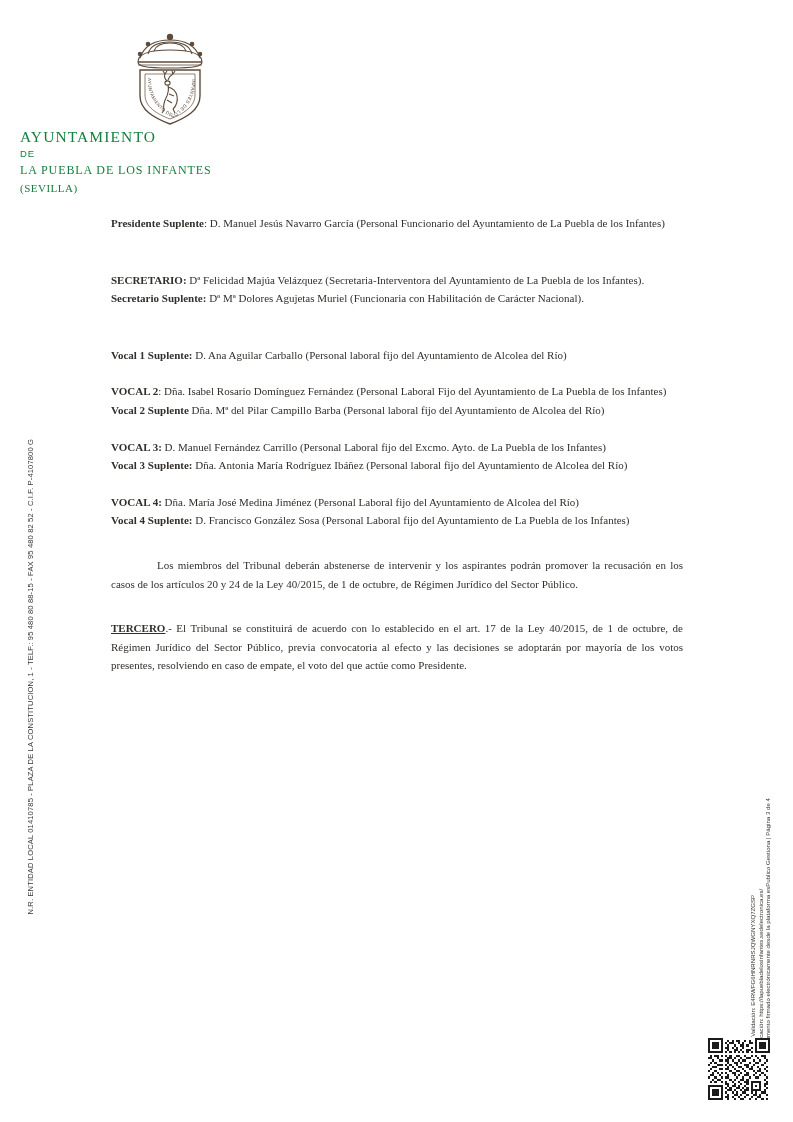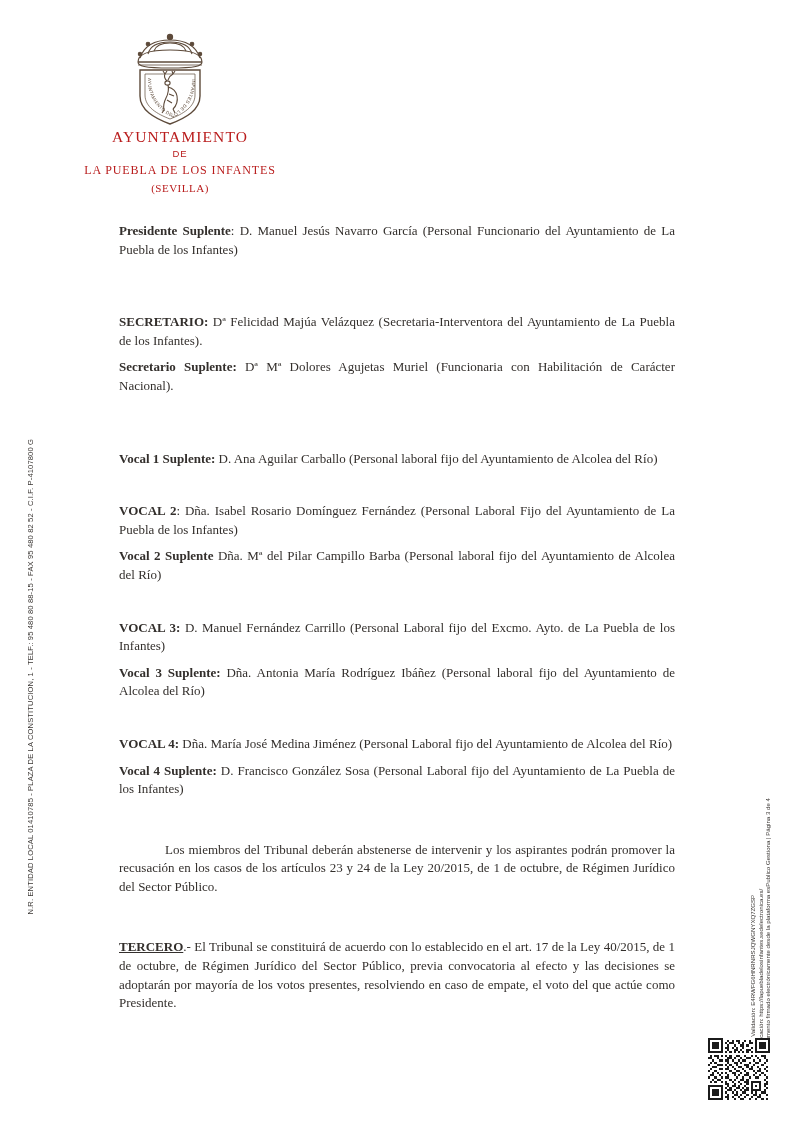--- a/index.html
+++ b/index.html
@@ -94,22 +94,22 @@
     width: 92px;
     height: 106px;
   }
   .crest svg { display: block; }
 
   .org-block {
     position: absolute;
     left: 20px;
     top: 128px;
     width: 320px;
-    text-align: center;
-    color: #b91c1c;
+    text-align: left;
+    color: #15803d;
   }
   .org-name {
     font-family: "Liberation Serif", serif;
     font-size: 15.5px;
     letter-spacing: 1.1px;
     font-weight: 400;
     line-height: 18px;
   }
   .org-de {
     font-family: Liberation Sans, sans-serif;
@@ -132,25 +132,25 @@
 
   
   .content {
     position: absolute;
     left: 111px;
     top: 214px;
     width: 572px;
   }
   .para {
     font-family: "Liberation Serif", serif;
-    font-size: 13px;
+    font-size: 11px;
     line-height: 18.6px;
     text-align: justify;
     color: #332f2c;
-    margin: 8px;
+    margin: 0;
   }
   .para.indent-first {
     text-indent: 46px;
   }
   .gap-18 { height: 18px; }
   .gap-26 { height: 26px; }
   .gap-38 { height: 38px; }
 
   b.lbl { font-weight: bold; }
   u.head { text-decoration: underline; font-weight: bold; }
@@ -256,21 +256,21 @@
 
     <p class="para">
       <b class="lbl">VOCAL 4:</b><span> Dña. María José Medina Jiménez (Personal Laboral fijo del Ayuntamiento de Alcolea del Río)</span>
     </p>
     <p class="para">
       <b class="lbl">Vocal 4 Suplente:</b><span> D. Francisco González Sosa (Personal Laboral fijo del Ayuntamiento de La Puebla de los Infantes)</span>
     </p>
 
     <div class="gap-26"></div>
 
-    <p class="para indent-first">Los miembros del Tribunal deberán abstenerse de intervenir y los aspirantes podrán promover la recusación en los casos de los artículos 23 y 24 de la Ley 20/2015, de 1 de octubre, de Régimen Jurídico del Sector Público.</p>
+    <p class="para indent-first">Los miembros del Tribunal deberán abstenerse de intervenir y los aspirantes podrán promover la recusación en los casos de los artículos 20 y 24 de la Ley 40/2015, de 1 de octubre, de Régimen Jurídico del Sector Público.</p>
 
     <div class="gap-26"></div>
 
     <p class="para">
       <u class="head">TERCERO</u><span>.- El Tribunal se constituirá de acuerdo con lo establecido en el art. 17 de la Ley 40/2015, de 1 de octubre, de Régimen Jurídico del Sector Público, previa convocatoria al efecto y las decisiones se adoptarán por mayoría de los votos presentes, resolviendo en caso de empate, el voto del que actúe como Presidente.</span>
     </p>
 
     <div class="gap-26"></div>
 
 

